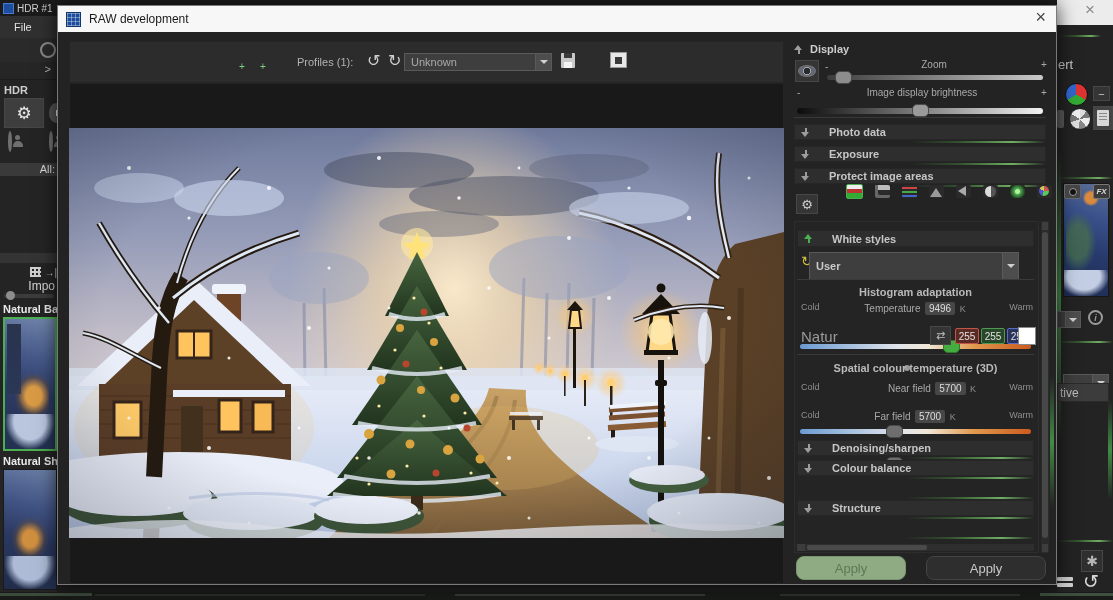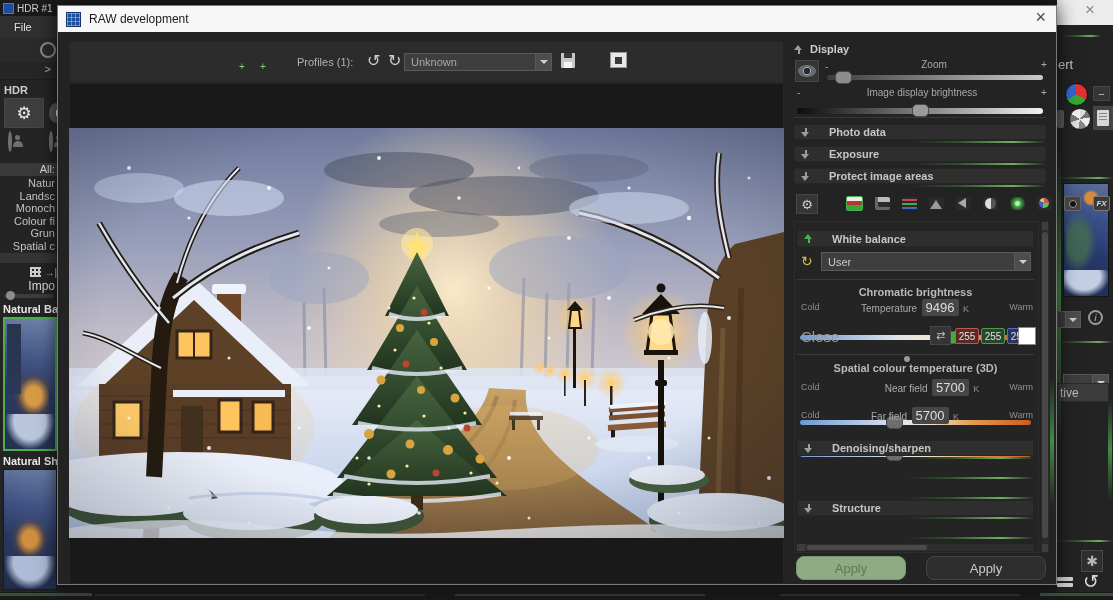--- a/index.html
+++ b/index.html
@@ -20,21 +20,21 @@
   .ddcap{position:absolute;right:0;top:0;bottom:0;width:15px;background:#4d4d4d;border-left:1px solid #5a5a5a;
     display:flex;align-items:center;justify-content:center;}
   .tri{width:0;height:0;border-left:4px solid transparent;border-right:4px solid transparent;border-top:4px solid #cfcfcf;}
   .arrow{position:relative;width:9px;height:9px;display:inline-block;flex:0 0 9px;}
   .arrow.down::before{content:"";position:absolute;left:3.5px;top:0;width:2px;height:5px;background:#9d9d9d;}
   .arrow.down::after{content:"";position:absolute;left:0;top:4px;border-left:4.5px solid transparent;border-right:4.5px solid transparent;border-top:5px solid #9d9d9d;}
   .arrow.up::before{content:"";position:absolute;left:3.5px;bottom:0;width:2px;height:5px;background:#9d9d9d;}
   .arrow.up::after{content:"";position:absolute;left:0;bottom:4px;border-left:4.5px solid transparent;border-right:4.5px solid transparent;border-bottom:5px solid #9d9d9d;}
   .arrow.up.green::before{background:#4caf50;}
   .arrow.up.green::after{border-bottom-color:#4caf50;}
-  .valbox{background:#474747;color:#ddd;font-size:13px;padding:1px 4px;border-radius:2px;}
+  .valbox{background:#474747;color:#ddd;font-size:10px;padding:1px 4px;border-radius:2px;}
   .rgbbox{width:22px;height:14px;font-size:10px;color:#e2e2e2;display:flex;align-items:center;justify-content:center;border-radius:2px;}
   .coldwarm{font-size:9px;color:#8f8f8f;}
   .ctr-label{font-size:10px;color:#a9a9a9;}
   .hdrbold{font-weight:bold;font-size:11px;color:#cdcdcd;}
   .iconbox{background:#353535;border:1px solid #474747;display:flex;align-items:center;justify-content:center;box-sizing:border-box;}
   .toolico{width:15px;height:13px;border-radius:2px;display:inline-block;position:relative;flex:0 0 15px;}
   .thumb{box-sizing:border-box;}
   .doc{background:#d8d8d8;border-radius:1px;position:relative;}
   .doc::after{content:"";position:absolute;left:2px;top:3px;right:2px;height:1px;background:#8a8a8a;box-shadow:0 3px 0 #8a8a8a,0 6px 0 #8a8a8a;}
   .person{width:17px;height:17px;border:2px solid #707070;border-radius:50%;position:relative;}
@@ -67,28 +67,20 @@
     </div>
     <div class="a hdrbold" style="left:4px;top:84px;">HDR styles</div>
     <div class="a iconbox" style="left:4px;top:98px;width:40px;height:30px;background:#3e3e3e;">
       <span style="font-size:17px;color:#e8e8e8;">⚙</span>
     </div>
     <div class="a" style="left:49px;top:103px;width:14px;height:20px;border-radius:50% 0 0 50%;background:radial-gradient(circle at 100% 50%,#eee 0 7px,#555 7px);"></div>
     <span class="a person" style="left:8px;top:133px;"></span>
     <span class="a person" style="left:45px;top:133px;"></span>
     <div class="a" style="left:0;top:163px;width:57px;height:13px;background:#3a3a3a;">
       <span class="a ellip" style="right:2px;top:0;font-size:11px;color:#dadada;">All:</span>
-    </div>
-    <div class="a" style="left:0;top:177px;width:57px;text-align:right;padding-right:2px;box-sizing:border-box;font-size:11px;color:#c3c3c3;line-height:12.5px;">
-      <div class="ellip">Natur</div>
-      <div class="ellip">Landsc</div>
-      <div class="ellip">Monoch</div>
-      <div class="ellip">Colour fi</div>
-      <div class="ellip">Grun</div>
-      <div class="ellip">Spatial c</div>
     </div>
     <div class="a" style="left:0;top:253px;width:57px;height:10px;background:#343434;"></div>
     <div class="a" style="left:12px;top:266px;width:45px;height:12px;display:flex;align-items:center;gap:3px;justify-content:flex-end;">
       <span style="width:11px;height:10px;background-image:linear-gradient(#cfcfcf 2px,transparent 2px),linear-gradient(90deg,#cfcfcf 2px,transparent 2px);background-size:4px 4px;"></span>
       <span style="font-size:10px;color:#cfcfcf;">→|</span>
     </div>
     <div class="a ellip" style="right:2px;top:279px;font-size:12px;color:#d5d5d5;">Impo</div>
     <div class="a" style="left:4px;top:294px;width:50px;height:4px;background:#3c3c3c;border-radius:2px;">
       <span class="a" style="left:2px;top:-3px;width:9px;height:9px;border-radius:50%;background:#8d8d8d;"></span>
     </div>
@@ -513,21 +505,21 @@
       <div class="a gl" style="left:120px;top:126px;width:135px;"></div>
       <div class="a secbar" style="left:3px;top:131px;width:252px;height:16px;">
         <span class="arrow down"></span>
         <span>Protect image areas</span>
       </div>
       <div class="a gl" style="left:120px;top:148px;width:135px;"></div>
 
       <div class="a iconbox" style="left:5px;top:157px;width:22px;height:20px;">
         <span style="font-size:13px;color:#cfcfcf;">⚙</span>
       </div>
-      <div class="a" style="left:55px;top:159px;width:200px;display:flex;gap:12px;align-items:center;">
+      <div class="a" style="left:55px;top:147px;width:200px;display:flex;gap:12px;align-items:center;">
         <span class="toolico" style="border:1px solid #4caf50;background:linear-gradient(#eee 0 4px,#b33 4px 8px,#3a3 8px);"></span>
         <span class="toolico" style="background:linear-gradient(#bbb 0 5px,#2a2a2a 5px);box-shadow:inset 3px -3px 0 #666;"></span>
         <span class="toolico" style="background:linear-gradient(#2a2a2a 0 2px,#c44 2px 4px,#2a2a2a 4px 6px,#4a4 6px 8px,#2a2a2a 8px 10px,#46c 10px 12px,#2a2a2a 12px);"></span>
         <span class="toolico" style="background:#2a2a2a;">
             <span style="position:absolute;left:1px;bottom:1px;width:0;height:0;border-left:6px solid transparent;border-right:6px solid transparent;border-bottom:9px solid #9a9a9a;"></span>
           </span>
         <span class="toolico" style="background:#2a2a2a;">
             <span style="position:absolute;left:2px;top:1px;width:0;height:0;border-top:5.5px solid transparent;border-bottom:5.5px solid transparent;border-right:8px solid #aaa;"></span>
           </span>
         <span class="toolico" style="background:#2a2a2a;">
@@ -547,42 +539,42 @@
             <span style="position:absolute;left:1px;top:1px;width:11px;height:9px;border-radius:50%;background:conic-gradient(#b86 0 140deg,#6a8 140deg 260deg,#a6a 260deg);opacity:.9;"></span>
           </span>
         <span class="toolico" style="background:#2a2a2a;">
             <span style="position:absolute;left:1px;top:3px;width:12px;height:6px;border-radius:3px 4px 1px 1px;background:#9a8a7a;"></span>
           </span>
       </div>
 
       <div class="a" style="left:3px;top:184px;width:245px;height:332px;background:#242424;border:1px solid #2d2d2d;box-sizing:border-box;overflow:hidden;">
         <div class="a secbar" style="left:2px;top:8px;width:237px;height:17px;">
           <span class="arrow up green"></span>
-          <span>White balance</span>
+          <span>White styles</span>
         </div>
         <span class="a" style="left:6px;top:31px;font-size:14px;color:#d4c040;">↻</span>
-        <div class="a dd" style="left:26px;top:30px;width:210px;height:19px;color:#c9c9c9;">
+        <div class="a dd" style="left:14px;top:30px;width:210px;height:28px;color:#c9c9c9;font-weight:bold;">
           <span>User</span>
           <span class="ddcap">
               <span class="tri"></span>
             </span>
         </div>
         <div class="a" style="left:2px;top:57px;width:237px;height:1px;background:#3a3a3a;"></div>
-        <div class="a hdrbold" style="left:0;top:64px;width:241px;text-align:center;color:#b9b9b9;">Chromatic brightness</div>
+        <div class="a hdrbold" style="left:0;top:64px;width:241px;text-align:center;color:#b9b9b9;">Histogram adaptation</div>
         <span class="a coldwarm" style="left:6px;top:80px;">Cold</span>
         <div class="a" style="left:40px;top:76px;width:160px;text-align:center;">
           <span class="ctr-label">Temperature</span>
           <span class="valbox">9496</span>
           <span class="coldwarm">K</span>
         </div>
         <span class="a coldwarm" style="right:5px;top:80px;">Warm</span>
         <div class="a track" style="left:5px;top:94px;width:231px;background:linear-gradient(90deg,#6b9bd2 0%,#dfe3ea 42%,#f0e8d8 55%,#e09a4e 75%,#cc5a1e 100%);">
           <span class="handle green" style="left:143px;"></span>
         </div>
-        <div class="a" style="left:6px;top:106px;font-size:15px;color:#9a9a9a;">Close</div>
+        <div class="a" style="left:6px;top:106px;font-size:15px;color:#9a9a9a;">Natur</div>
         <span class="a pipette" style="left:112px;top:112px;"></span>
         <div class="a iconbox" style="left:135px;top:104px;width:21px;height:19px;">
           <span style="font-size:11px;color:#bbb;">⇄</span>
         </div>
         <span class="a rgbbox" style="left:160px;top:106px;background:#5b2a24;border:1px solid #c05548;">255</span>
         <span class="a rgbbox" style="left:186px;top:106px;background:#28462a;border:1px solid #4d9a50;">255</span>
         <span class="a rgbbox" style="left:212px;top:106px;background:#28335e;border:1px solid #5a6ac8;">255</span>
         <span class="a" style="left:225px;top:105px;width:0;"></span>
         <span class="a" style="left:238px;top:105px;width:0;"></span>
         <span class="a" style="right:2px;top:105px;width:16px;height:16px;background:#fff;border:1px solid #888;"></span>
@@ -607,20 +599,24 @@
         <span class="a coldwarm" style="right:5px;top:188px;">Warm</span>
         <div class="a track" style="left:5px;top:201px;width:231px;background:linear-gradient(90deg,#6b9bd2 0%,#dfe3ea 42%,#f0e8d8 55%,#e09a4e 75%,#cc5a1e 100%);">
           <span class="handle" style="left:86px;background:#6e6e6e;"></span>
         </div>
 
         <div class="a secbar" style="left:2px;top:218px;width:237px;height:16px;">
           <span class="arrow down"></span>
           <span>Denoising/sharpen</span>
         </div>
         <div class="a gl" style="left:110px;top:235px;width:129px;"></div>
+        <div class="a secbar" style="left:2px;top:238px;width:237px;height:16px;">
+          <span class="arrow down"></span>
+          <span>Colour balance</span>
+        </div>
         <div class="a gl" style="left:110px;top:255px;width:129px;"></div>
         <div class="a gl" style="left:110px;top:275px;width:129px;"></div>
         <div class="a secbar" style="left:2px;top:278px;width:237px;height:16px;">
           <span class="arrow down"></span>
           <span>Structure</span>
         </div>
         <div class="a gl" style="left:110px;top:295px;width:129px;"></div>
         <div class="a gl" style="left:110px;top:315px;width:129px;"></div>
 
         

